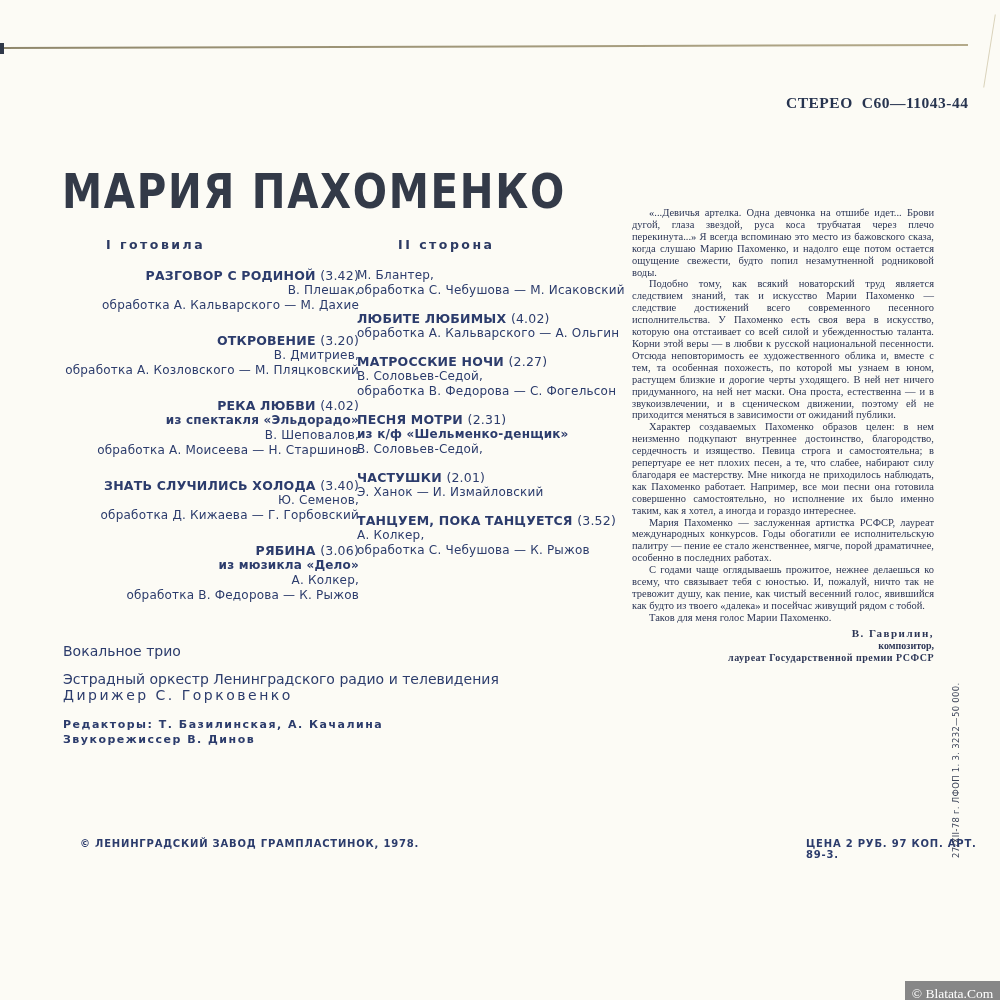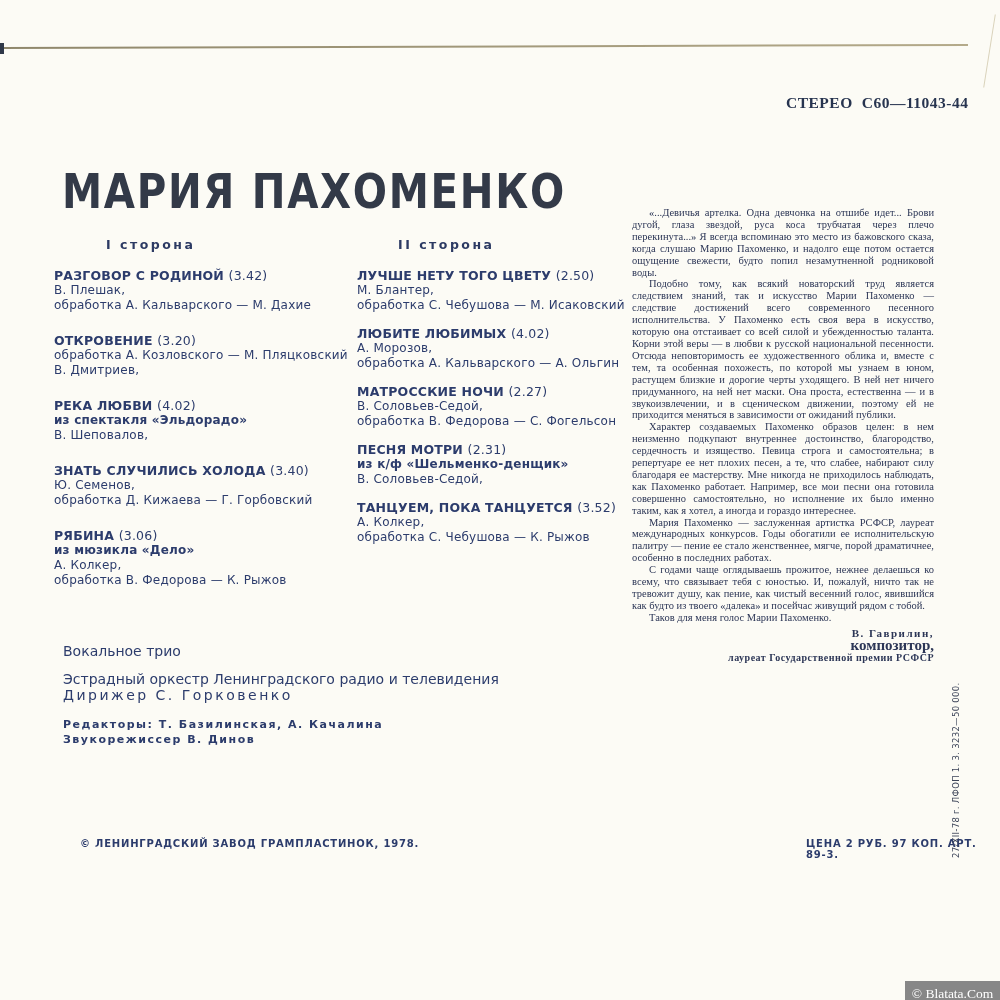--- a/index.html
+++ b/index.html
@@ -33,21 +33,21 @@
   }
 
   .side-head {
     position:absolute; top:237px; font-size:12.5px; font-weight:bold;
     letter-spacing:2.5px; color:#2c3a63;
   }
   #side1-head { left:106px; }
   #side2-head { left:398px; }
 
   .tracks { position:absolute; top:268px; width:296px; }
-  #side1-tracks { left:54px; }
+  #side1-tracks { left:63px;text-align:right; }
   #side2-tracks { left:357px; }
   #side1-tracks .track { margin-bottom:20px; }
   #side2-tracks .track { margin-bottom:13px; }
   .t-title { font-size:12.5px; font-weight:bold; line-height:15px; letter-spacing:0.2px; }
   .t-title .dur { font-weight:normal; }
   .t-line { font-size:12px; line-height:15px; letter-spacing:0.2px; }
   .t-source { font-weight:bold; }
 
   .performers { position:absolute; left:63px; top:624px; font-size:14px; font-weight:normal; line-height:15px;margin-top:20px; }
   .performers .p-line1 { margin-bottom:13px; }
@@ -56,21 +56,21 @@
   .credits { position:absolute; left:63px; top:717px; font-size:11px; font-weight:bold; letter-spacing:1.5px; line-height:15px; }
 
   .essay {
     position:absolute; left:632px; top:163px; width:302px;
     font-family:"Liberation Serif", serif; font-size:10.5px; line-height:11.9px;
     color:#2c3656; text-align:justify;margin-top:44px;
   }
   .essay p { margin:0; text-indent:17px; }
   .signature { text-align:right; margin-top:4px; font-weight:bold; }
   .sig-name  { font-size:11px; letter-spacing:1.5px; }
-  .sig-role  { font-size:15px; }
+  .sig-role  { font-size:10px; }
   .sig-honor { font-size:10px; letter-spacing:0.5px; }
 
   .copyright { position:absolute; left:68px; top:838px; font-size:10px; font-weight:bold; letter-spacing:0.8px; color:#2c3c6c;margin-left:12px; }
   .price     { position:absolute; left:806px; top:838px; font-size:10px; font-weight:bold; letter-spacing:0.8px; color:#2c3c6c; }
 
   .imprint {
     position:absolute; left:951px; top:698px; height:160px;
     writing-mode:vertical-rl; transform:rotate(180deg);
     font-size:8.5px; color:#3c4458; letter-spacing:0.3px; white-space:nowrap;
   }
@@ -90,71 +90,74 @@
   <div class="top-rule"></div>
   <div class="edge-tick"></div>
   <div class="corner-scratch"></div>
 
   <div class="stereo-line">
     <span class="fmt">СТЕРЕО</span><span>С60—11043-44</span>
   </div>
 
   <h1 class="main-title">МАРИЯ ПАХОМЕНКО</h1>
 
-  <div class="side-head" id="side1-head">I сторона</div>
+  <div class="side-head" id="side1-head">I готовила</div>
   <div class="side-head" id="side2-head">II сторона</div>
 
   <div class="tracks" id="side1-tracks">
       <div class="track">
         <div class="t-title"><span>РАЗГОВОР С РОДИНОЙ </span><span class="dur">(3.42)</span></div>
         <div class="t-line">В. Плешак,</div>
         <div class="t-line">обработка А. Кальварского — М. Дахие</div>
       </div>
       <div class="track">
         <div class="t-title"><span>ОТКРОВЕНИЕ </span><span class="dur">(3.20)</span></div>
+        <div class="t-line">В. Дмитриев,</div>
         <div class="t-line">обработка А. Козловского — М. Пляцковский</div>
-        <div class="t-line">В. Дмитриев,</div>
       </div>
       <div class="track">
         <div class="t-title"><span>РЕКА ЛЮБВИ </span><span class="dur">(4.02)</span></div>
         <div class="t-line t-source">из спектакля «Эльдорадо»</div>
         <div class="t-line">В. Шеповалов,</div>
+        <div class="t-line">обработка А. Моисеева — Н. Старшинов</div>
       </div>
       <div class="track">
         <div class="t-title"><span>ЗНАТЬ СЛУЧИЛИСЬ ХОЛОДА </span><span class="dur">(3.40)</span></div>
         <div class="t-line">Ю. Семенов,</div>
         <div class="t-line">обработка Д. Кижаева — Г. Горбовский</div>
       </div>
       <div class="track">
         <div class="t-title"><span>РЯБИНА </span><span class="dur">(3.06)</span></div>
         <div class="t-line t-source">из мюзикла «Дело»</div>
         <div class="t-line">А. Колкер,</div>
         <div class="t-line">обработка В. Федорова — К. Рыжов</div>
       </div>
     </div>
   <div class="tracks" id="side2-tracks">
       <div class="track">
-        <div class="t-title"><span>ЛУЧШЕ НЕТУ ТОГО ЦВЕТУ </span><span class="dur">(2.50)</span></div>
         <div class="t-line">М. Блантер,</div>
         <div class="t-line">обработка С. Чебушова — М. Исаковский</div>
       </div>
       <div class="track">
         <div class="t-title"><span>ЛЮБИТЕ ЛЮБИМЫХ </span><span class="dur">(4.02)</span></div>
-        <div class="t-line">А. Морозов,</div>
         <div class="t-line">обработка А. Кальварского — А. Ольгин</div>
       </div>
       <div class="track">
         <div class="t-title"><span>МАТРОССКИЕ НОЧИ </span><span class="dur">(2.27)</span></div>
         <div class="t-line">В. Соловьев-Седой,</div>
         <div class="t-line">обработка В. Федорова — С. Фогельсон</div>
       </div>
       <div class="track">
         <div class="t-title"><span>ПЕСНЯ МОТРИ </span><span class="dur">(2.31)</span></div>
         <div class="t-line t-source">из к/ф «Шельменко-денщик»</div>
         <div class="t-line">В. Соловьев-Седой,</div>
+      </div>
+      <div class="track">
+        <div class="t-title"><span>ЧАСТУШКИ </span><span class="dur">(2.01)</span></div>
+        <div class="t-line">Э. Ханок — И. Измайловский</div>
       </div>
       <div class="track">
         <div class="t-title"><span>ТАНЦУЕМ, ПОКА ТАНЦУЕТСЯ </span><span class="dur">(3.52)</span></div>
         <div class="t-line">А. Колкер,</div>
         <div class="t-line">обработка С. Чебушова — К. Рыжов</div>
       </div>
     </div>
 
   <div class="performers">
     <div class="p-line1">Вокальное трио</div>

